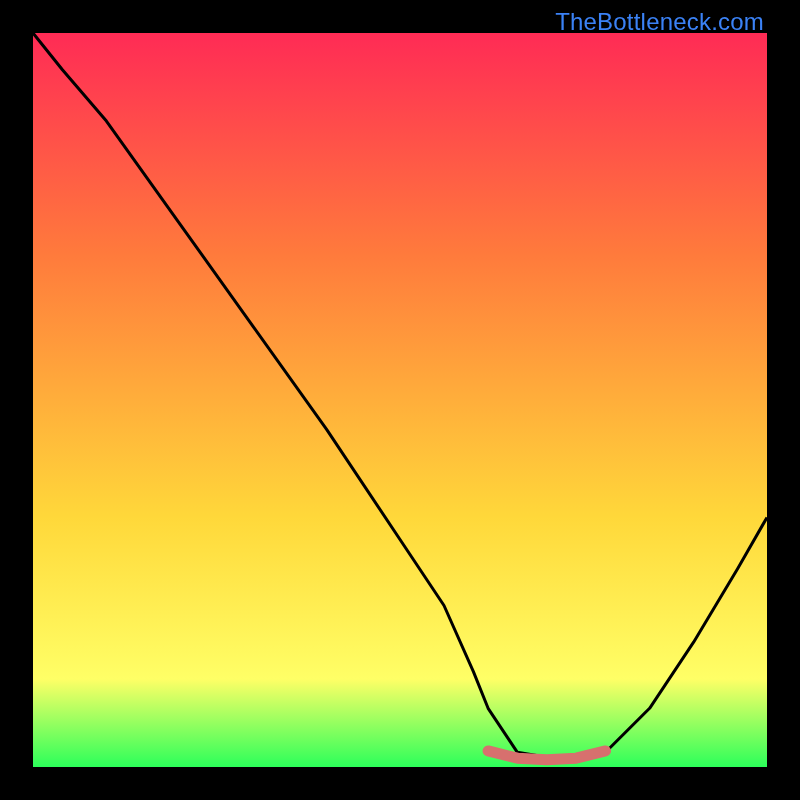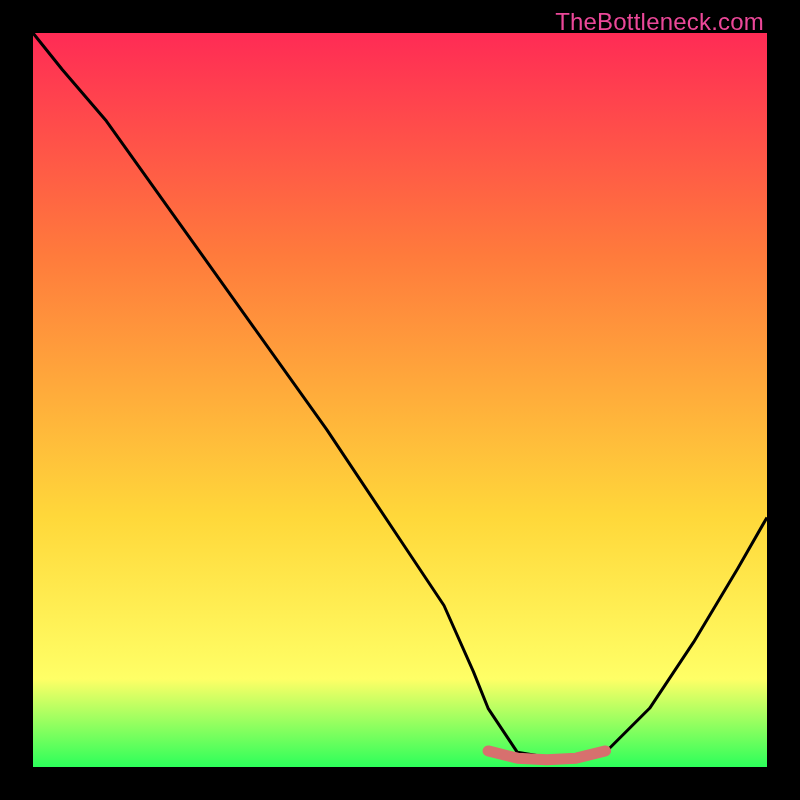--- a/index.html
+++ b/index.html
@@ -16,21 +16,21 @@
     left: 33px;
     top: 33px;
     width: 734px;
     height: 734px;
     background: #000;
   }
   .watermark {
     position: absolute;
     top: 8px;
     right: 36px;
-    color: #ec4899;
+    color: #3b82f6;
     font-size: 24px;
     font-weight: 500;
     letter-spacing: 0.2px;
   }
   svg {
     position: absolute;
     left: 33px;
     top: 33px;
     width: 734px;
     height: 734px;

